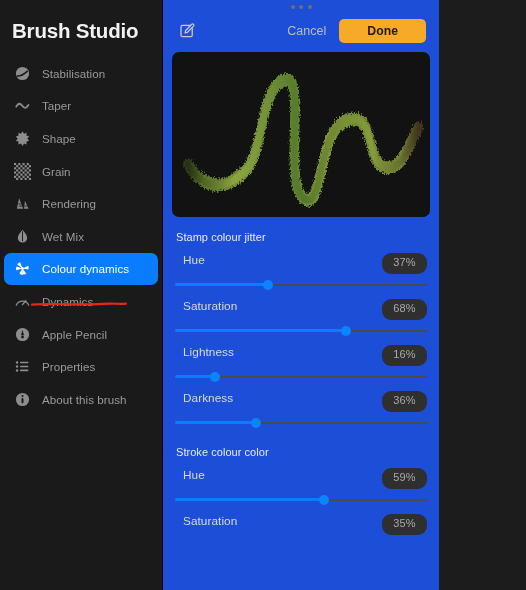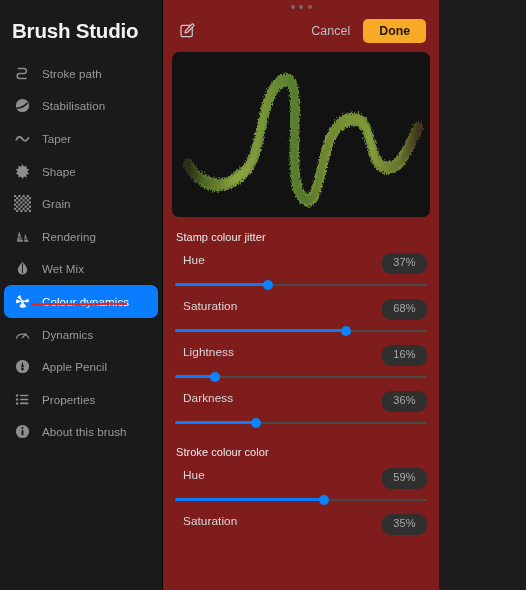--- a/index.html
+++ b/index.html
@@ -85,21 +85,21 @@
     top: 301.5px;
     width: 96px;
     height: 4px;
     pointer-events: none;
   }
 
   
   #main {
     flex: 1;
     height: 590px;
-    background: #7f1d1d;
+    background: #1d4ed8;
     position: relative;
     overflow: hidden;
   }
 
   #grabber {
     position: absolute;
     top: 5px;
     left: 0;
     right: 0;
     display: flex;
@@ -147,21 +147,21 @@
     padding: 3px 2px;
   }
 
   #done-button {
     background: #f7a928;
     color: #241a05;
     font-size: 12.3px;
     font-weight: bold;
     border: none;
     border-radius: 5px;
-    padding: 5px 16px;
+    padding: 5px 28px;
     font-family: inherit;
     cursor: pointer;
   }
 
   
   #preview {
     margin: 0 9px 0 9px;
     height: 165px;
     border-radius: 7px;
     background: #121212;
@@ -253,28 +253,20 @@
 </head>
 <body>
 
 <div id="app">
 
   <div id="sidebar">
 
     <div id="app-title">Brush Studio</div>
 
     <div id="nav-list">
-        <div class="nav-item">
-          <span class="nav-icon">
-            <svg viewBox="0 0 24 24" width="17" height="17" fill="none" stroke="currentColor" stroke-width="2.1" stroke-linecap="round" stroke-linejoin="round">
-              <path d="M6 5h8a3.5 3.5 0 0 1 0 7H8a3.5 3.5 0 0 0 0 7h9"></path>
-            </svg>
-          </span>
-          <span class="nav-label">Stroke path</span>
-        </div>
         <div class="nav-item">
           <span class="nav-icon">
             <svg viewBox="0 0 24 24" width="17" height="17">
               <circle cx="12" cy="12" r="9.3" fill="currentColor"></circle>
               <path d="M5 15.5c4.2.4 8.6-2.2 13.6-6.6" stroke="#1a1a1a" stroke-width="2.4" fill="none" stroke-linecap="round"></path>
             </svg>
           </span>
           <span class="nav-label">Stabilisation</span>
         </div>
         <div class="nav-item">

